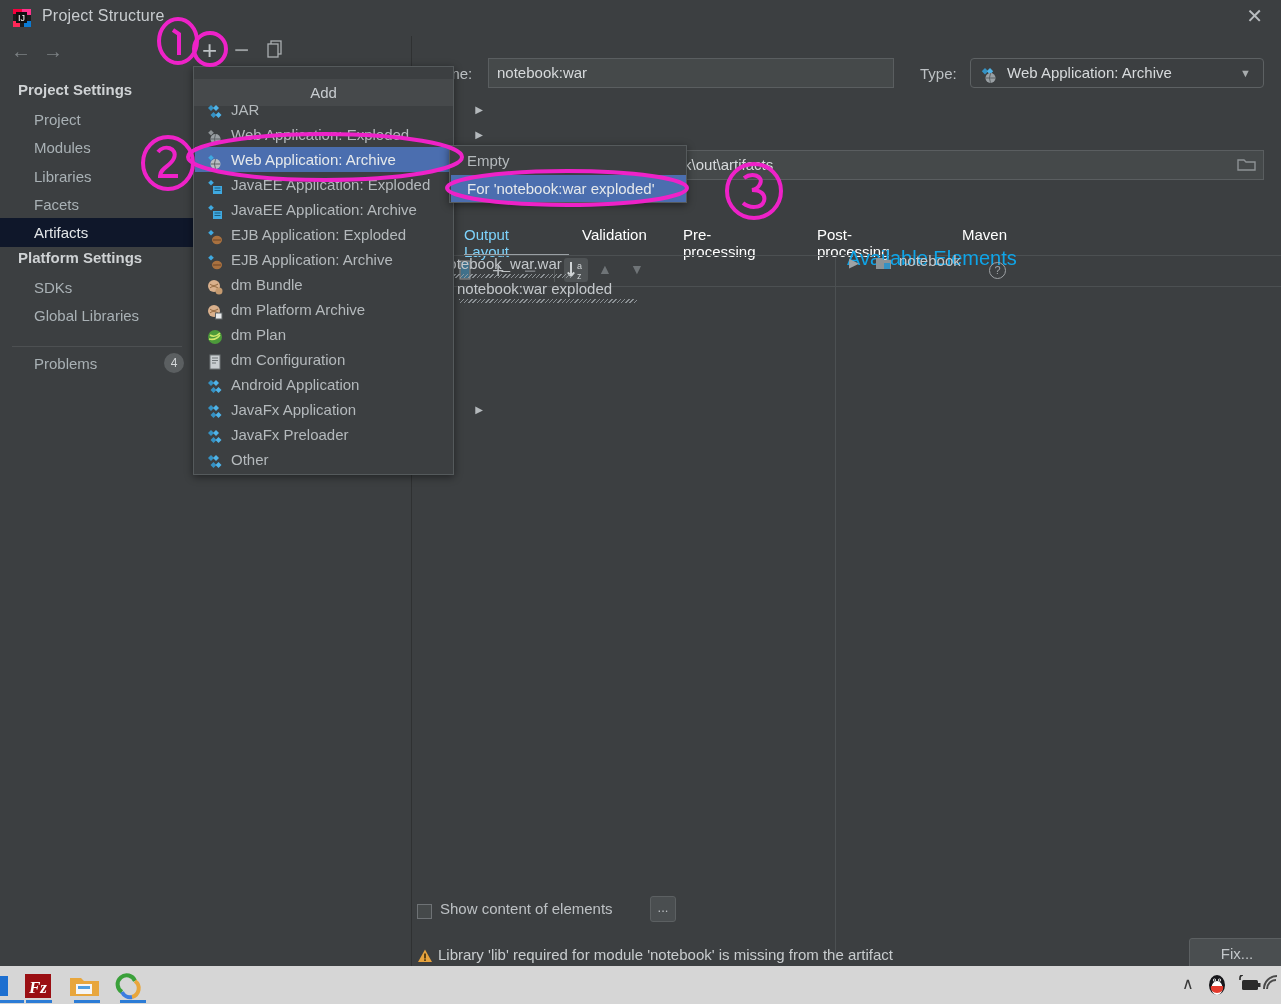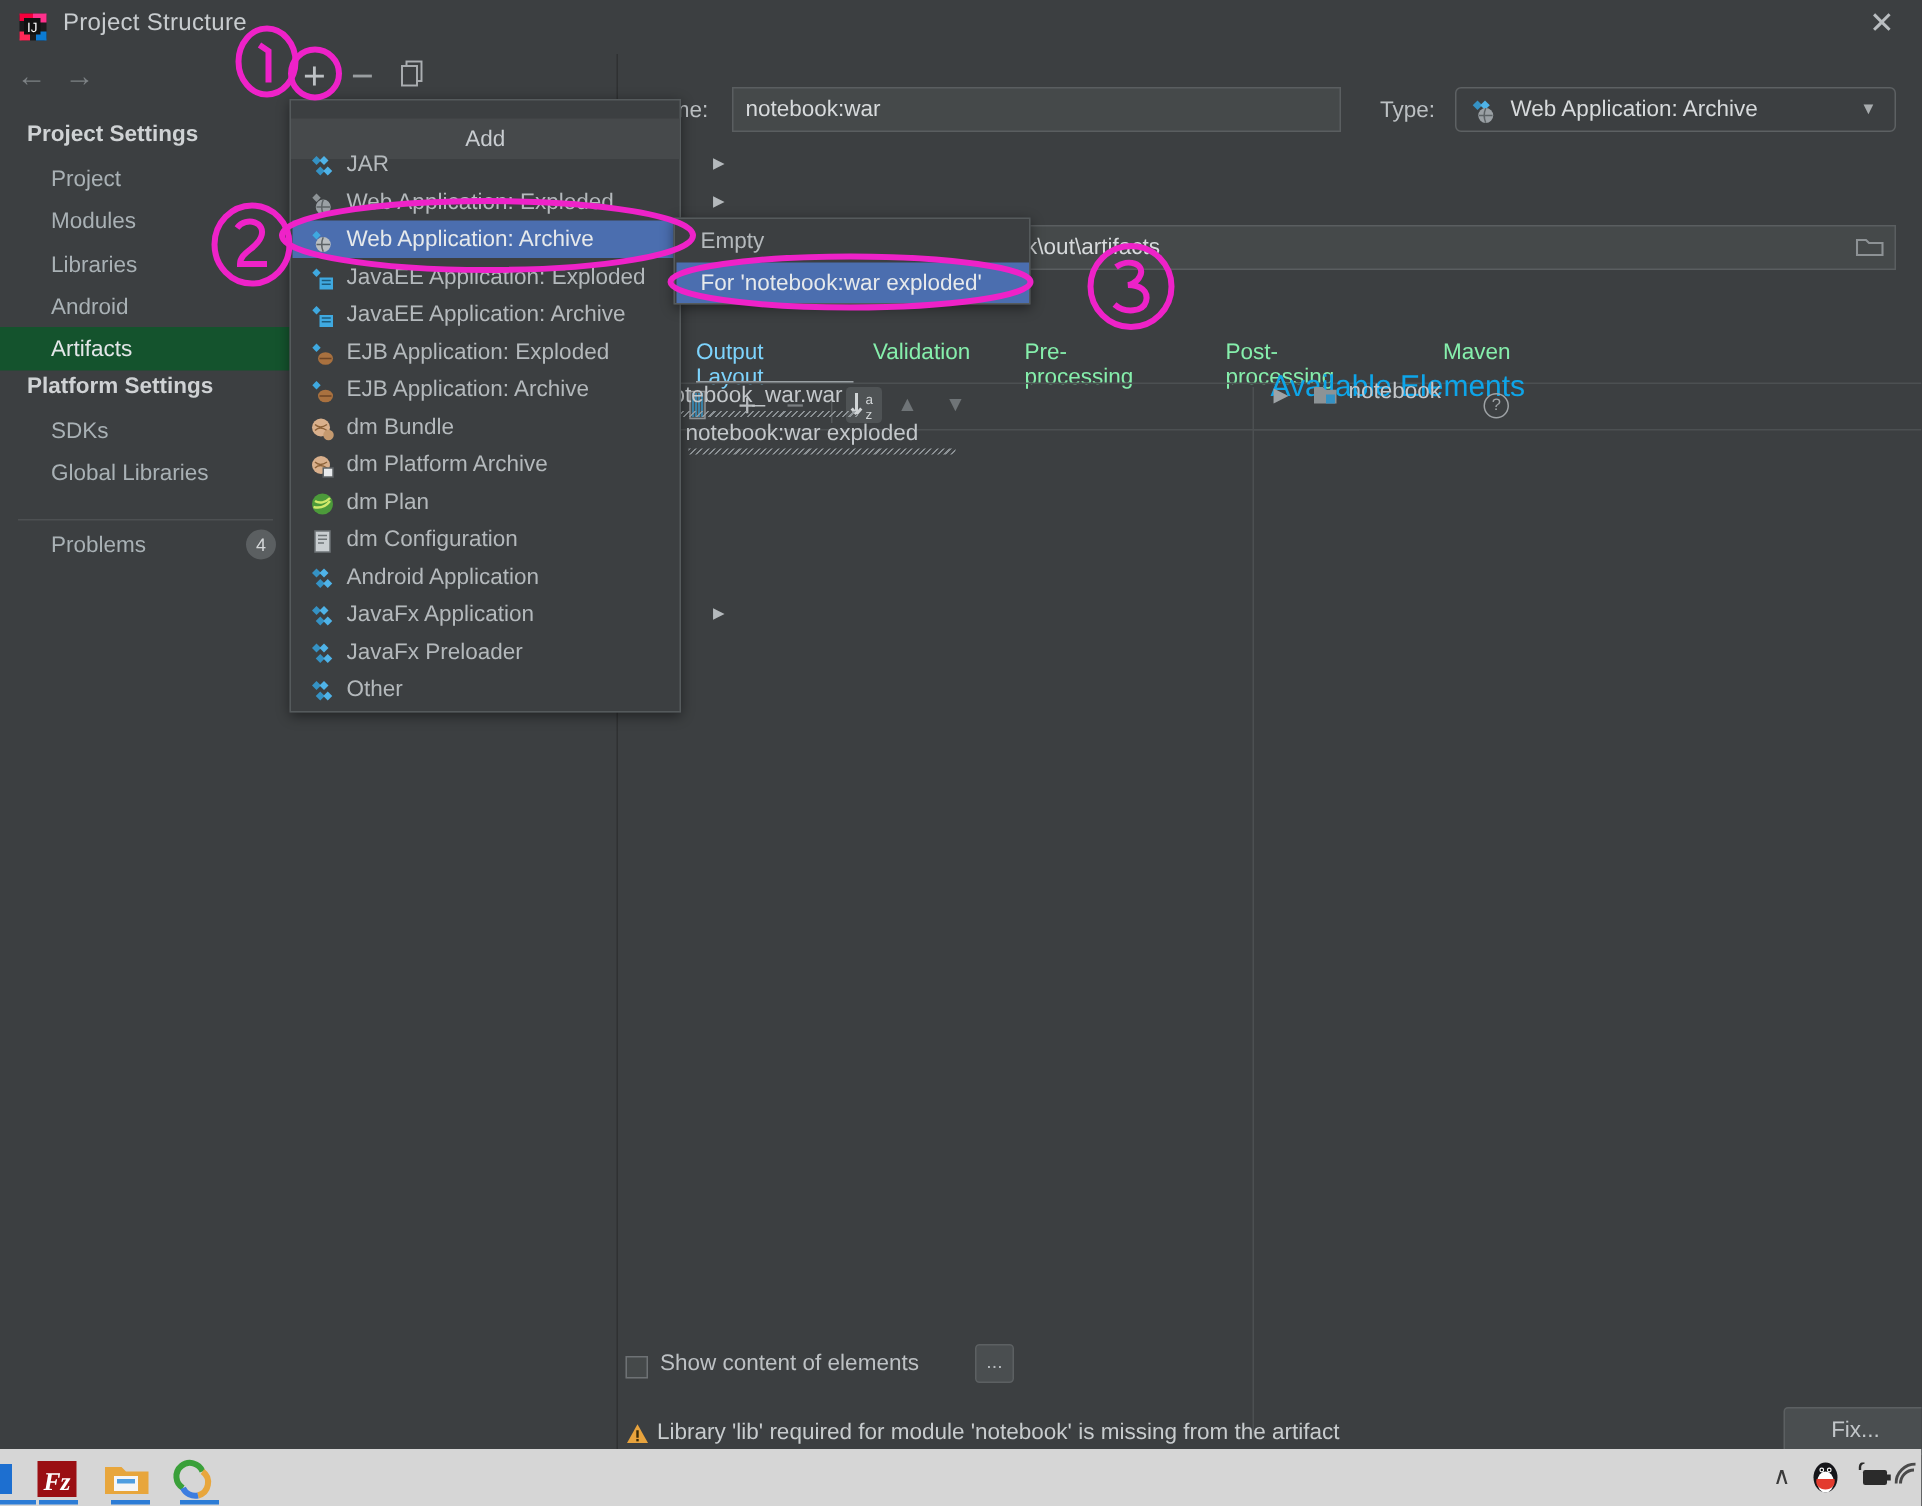--- a/index.html
+++ b/index.html
@@ -43,21 +43,21 @@
 
   .side-group {
     position: absolute; left: 18px; font-size: 15px; font-weight: bold;
     color: #cfd2d4;
   }
   .side-item {
     position: absolute; left: 0; width: 194px; height: 29px;
     font-size: 15px; color: #a9b1b5; padding-left: 34px; line-height: 29px;
     cursor: default;
   }
-  .side-item.selected { background: #14532d; color: #e3e6e8; }
+  .side-item.selected { background: #0f172a; color: #e3e6e8; }
   .side-sep {
     position: absolute; left: 12px; width: 170px; height: 1px; background: #4d5052;
   }
   .problems-row {
     position: absolute; left: 0; width: 194px; height: 29px;
     font-size: 15px; color: #a9b1b5; padding-left: 34px; line-height: 29px;
   }
   .problems-badge {
     position: absolute; left: 164px; top: 354px;
     width: 20px; height: 20px; border-radius: 50%;
@@ -90,21 +90,21 @@
   .combo .cb-arrow {
     position: absolute; right: 12px; top: 0; font-size: 11px; color: #a8acae;
   }
   .folder-btn {
     position: absolute; right: 8px; top: 6px; width: 20px; height: 16px;
   }
 
   
   .tabs { position: absolute; left: 52px; top: 190px; height: 26px; }
   .tab {
-    position: absolute; top: 0; font-size: 15px; color: #86efac; cursor: default;
+    position: absolute; top: 0; font-size: 15px; color: #ffffff; cursor: default;
   }
   .tab.active { color: #7dd3fc; }
   .tab-underline {
     position: absolute; left: 52px; top: 218px; width: 105px; height: 2px;
     background: #9aa0a4;
   }
   .tabs-hr {
     position: absolute; left: 0px; top: 219px; width: 869px; height: 1px;
     background: #4c5052;
   }
@@ -225,21 +225,21 @@
   <div class="leftpane">
     <div class="nav-arrows">
       <span class="nav-arrow back">←</span>
       <span class="nav-arrow fwd">→</span>
     </div>
 
     <div class="side-group" style="top:45px">Project Settings</div>
     <div class="side-item" style="top:69px">Project</div>
     <div class="side-item" style="top:97px">Modules</div>
     <div class="side-item" style="top:126px">Libraries</div>
-    <div class="side-item" style="top:154px">Android</div>
+    <div class="side-item" style="top:154px">Facets</div>
     <div class="side-item selected" style="top:182px">Artifacts</div>
     <div class="side-group" style="top:213px">Platform Settings</div>
     <div class="side-item" style="top:237px">SDKs</div>
     <div class="side-item" style="top:265px">Global Libraries</div>
 
     <div class="side-sep" style="top:310px"></div>
     <div class="problems-row" style="top:313px">Problems</div>
     <div class="problems-badge" style="top:317px">4</div>
   </div>
 

